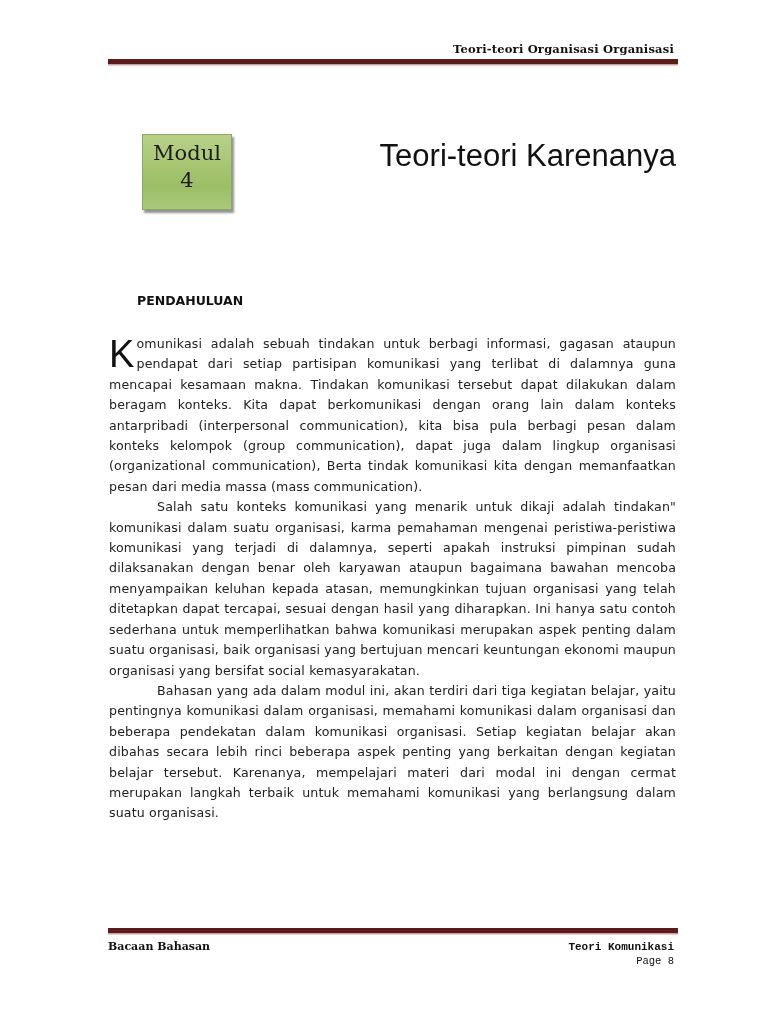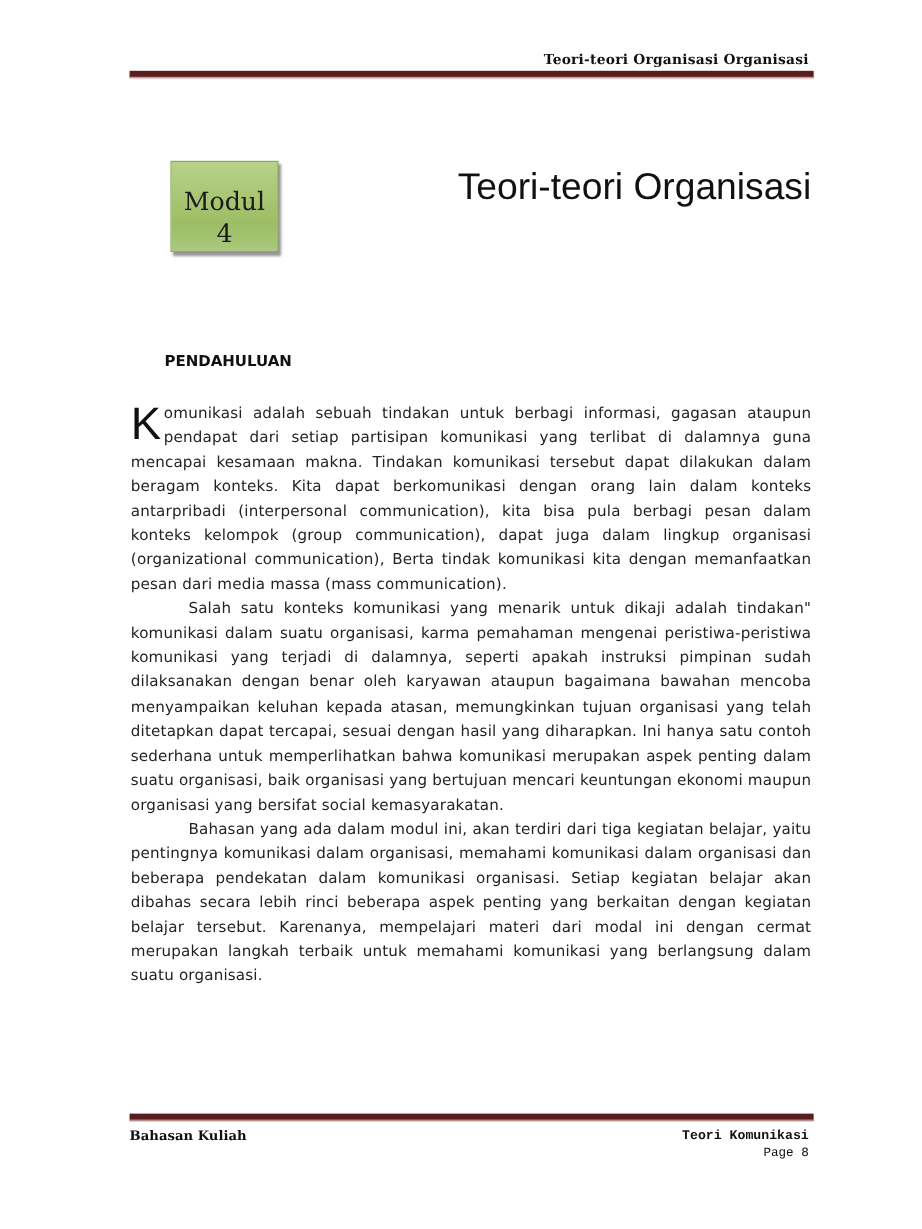--- a/index.html
+++ b/index.html
@@ -48,21 +48,21 @@
       width: 90px;
       height: 76px;
       background: linear-gradient(180deg, #b8d18a 0%, #a6c470 45%, #9cbd66 70%, #aac97c 100%);
       border: 1px solid #8aa860;
       box-shadow: 2px 3px 2px rgba(60,60,60,0.55);
       text-align: center;
       font-family: "DejaVu Serif", serif;
       font-size: 21px;
       line-height: 27px;
       color: #1b1b1b;
-      padding-top: 20px;
+      padding-top: 5px;
       box-sizing: border-box;
     }
     .modul-box span { display: block; }
 
     .main-title {
       position: absolute;
       right: 92px;
       top: 138px;
       text-align: right;
       font-family: "Liberation Sans", sans-serif;
@@ -151,31 +151,31 @@
   <div class="header-title">Teori-teori Organisasi Organisasi</div>
   <div class="rule"></div>
 </div>
 
 <div class="modul-box">
   <span>Modul</span>
   <span>4</span>
 </div>
 
 <div class="main-title">
-  <span>Teori-teori Organisasi</span>
+  <span>Teori-teori Karenanya</span>
 </div>
 
 <div class="section-heading">PENDAHULUAN</div>
 
 <div class="body-text">
   <p><span class="dropcap">K</span><span>omunikasi adalah sebuah tindakan untuk berbagi informasi, gagasan ataupun pendapat dari setiap partisipan komunikasi yang terlibat di dalamnya guna mencapai kesamaan makna. Tindakan komunikasi tersebut dapat dilakukan dalam beragam konteks. Kita dapat berkomunikasi dengan orang lain dalam konteks antarpribadi (interpersonal communication), kita bisa pula berbagi pesan dalam konteks kelompok (group communication), dapat juga dalam lingkup organisasi (organizational communication), Berta tindak komunikasi kita dengan memanfaatkan pesan dari media massa (mass communication).</span></p>
   <p class="indent">Salah satu konteks komunikasi yang menarik untuk dikaji adalah tindakan" komunikasi dalam suatu organisasi, karma pemahaman mengenai peristiwa-peristiwa komunikasi yang terjadi di dalamnya, seperti apakah instruksi pimpinan sudah dilaksanakan dengan benar oleh karyawan ataupun bagaimana bawahan mencoba menyampaikan keluhan kepada atasan, memungkinkan tujuan organisasi yang telah ditetapkan dapat tercapai, sesuai dengan hasil yang diharapkan. Ini hanya satu contoh sederhana untuk memperlihatkan bahwa komunikasi merupakan aspek penting dalam suatu organisasi, baik organisasi yang bertujuan mencari keuntungan ekonomi maupun organisasi yang bersifat social kemasyarakatan.</p>
   <p class="indent">Bahasan yang ada dalam modul ini, akan terdiri dari tiga kegiatan belajar, yaitu pentingnya komunikasi dalam organisasi, memahami komunikasi dalam organisasi dan beberapa pendekatan dalam komunikasi organisasi. Setiap kegiatan belajar akan dibahas secara lebih rinci beberapa aspek penting yang berkaitan dengan kegiatan belajar tersebut. Karenanya, mempelajari materi dari modal ini dengan cermat merupakan langkah terbaik untuk memahami komunikasi yang berlangsung dalam suatu organisasi.</p>
 </div>
 
 <div class="footer">
   <div class="rule"></div>
-  <div class="footer-left">Bahasan Kuliah</div>
+  <div class="footer-left">Bacaan Bahasan</div>
   <div class="footer-right">
     <span>Teori Komunikasi</span>
     <span class="page">Page 8</span>
   </div>
 </div>
 
 </body></html>

